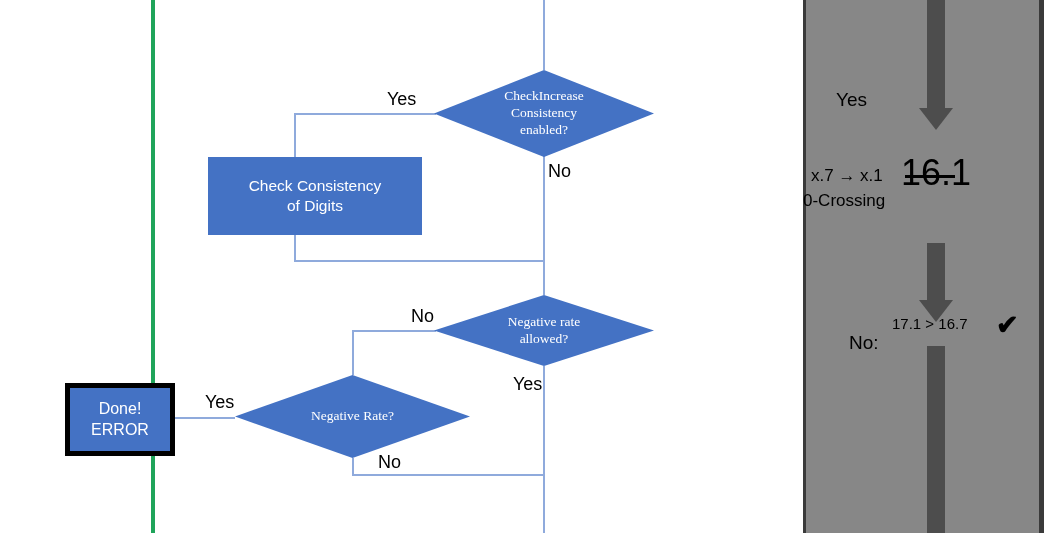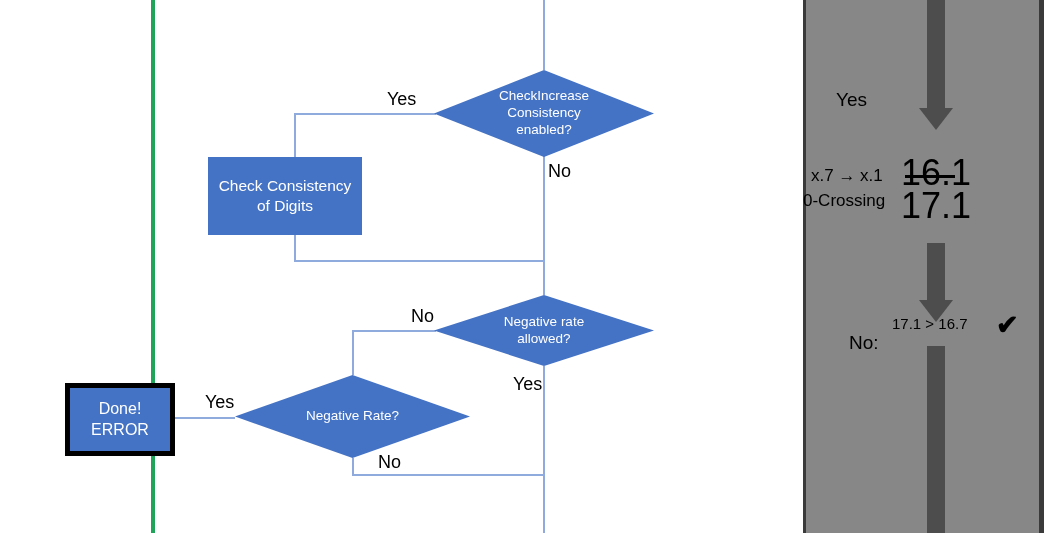--- a/index.html
+++ b/index.html
@@ -44,20 +44,21 @@
     box-sizing: border-box;
     white-space: pre-line;
   }
   .proc.heavy {
     border: 5px solid #000000;
   }
 
   
   .diamond-wrap {
     position: absolute;
+    font-family: Liberation Serif, serif;
   }
   .diamond-shape {
     position: absolute;
     inset: 0;
     background: #4472C4;
     clip-path: polygon(50% 0%, 100% 50%, 50% 100%, 0% 50%);
   }
   .diamond-label {
     position: absolute;
     inset: 0;
@@ -147,21 +148,21 @@
 
   <div class="conn v" style="left:543px; top:474px; height:59px;"></div>
 
   <div class="diamond-wrap" style="left:434px; top:70px; width:220px; height:87px;">
     <div class="diamond-shape"></div>
     <div class="diamond-label" style="font-size:13.5px;">CheckIncrease
 Consistency
 enabled?</div>
   </div>
 
-  <div class="proc" style="left:208px; top:157px; width:154px; height:78px; font-size:15.5px;">
+  <div class="proc" style="left:208px; top:157px; width:214px; height:78px; font-size:15.5px;">
     <span>Check Consistency
 of Digits</span>
   </div>
 
   <div class="diamond-wrap" style="left:434px; top:295px; width:220px; height:71px;">
     <div class="diamond-shape"></div>
     <div class="diamond-label" style="font-size:13.5px;">Negative rate
 allowed?</div>
   </div>
 
@@ -195,21 +196,20 @@
     <div class="panel-arrow-stem" style="left:124px; top:0px; width:18px; height:108px;"></div>
     <div class="panel-arrow-head" style="left:116px; top:108px;"></div>
 
     <div class="panel-txt" style="left:33px; top:89px; font-size:19px;">Yes</div>
 
     <div class="panel-txt" style="left:8px; top:166px; font-size:17px;">x.7 → x.1</div>
     <div class="panel-txt" style="left:98px; top:152px; font-size:36px;">16.1</div>
     <div class="strike-6" style="left:102px; top:175px; width:50px;"></div>
 
     <div class="panel-txt" style="left:0px; top:191px; font-size:17px;">0-Crossing</div>
-    <div class="panel-txt" style="left:98px; top:185px; font-size:36px;">17.1</div>
 
     <div class="panel-arrow-stem" style="left:124px; top:243px; width:18px; height:58px;"></div>
     <div class="panel-arrow-head" style="left:116px; top:300px;"></div>
 
     <div class="panel-txt" style="left:46px; top:316px; font-size:19px;margin-top:16px;">No:</div>
     <div class="panel-txt" style="left:89px; top:315px; font-size:15px;">17.1 &gt; 16.7</div>
     <div class="checkmark" style="left:193px; top:309px; font-size:27px;">✔</div>
 
     <div class="panel-arrow-stem" style="left:124px; top:346px; width:18px; height:187px;"></div>
   </div>

